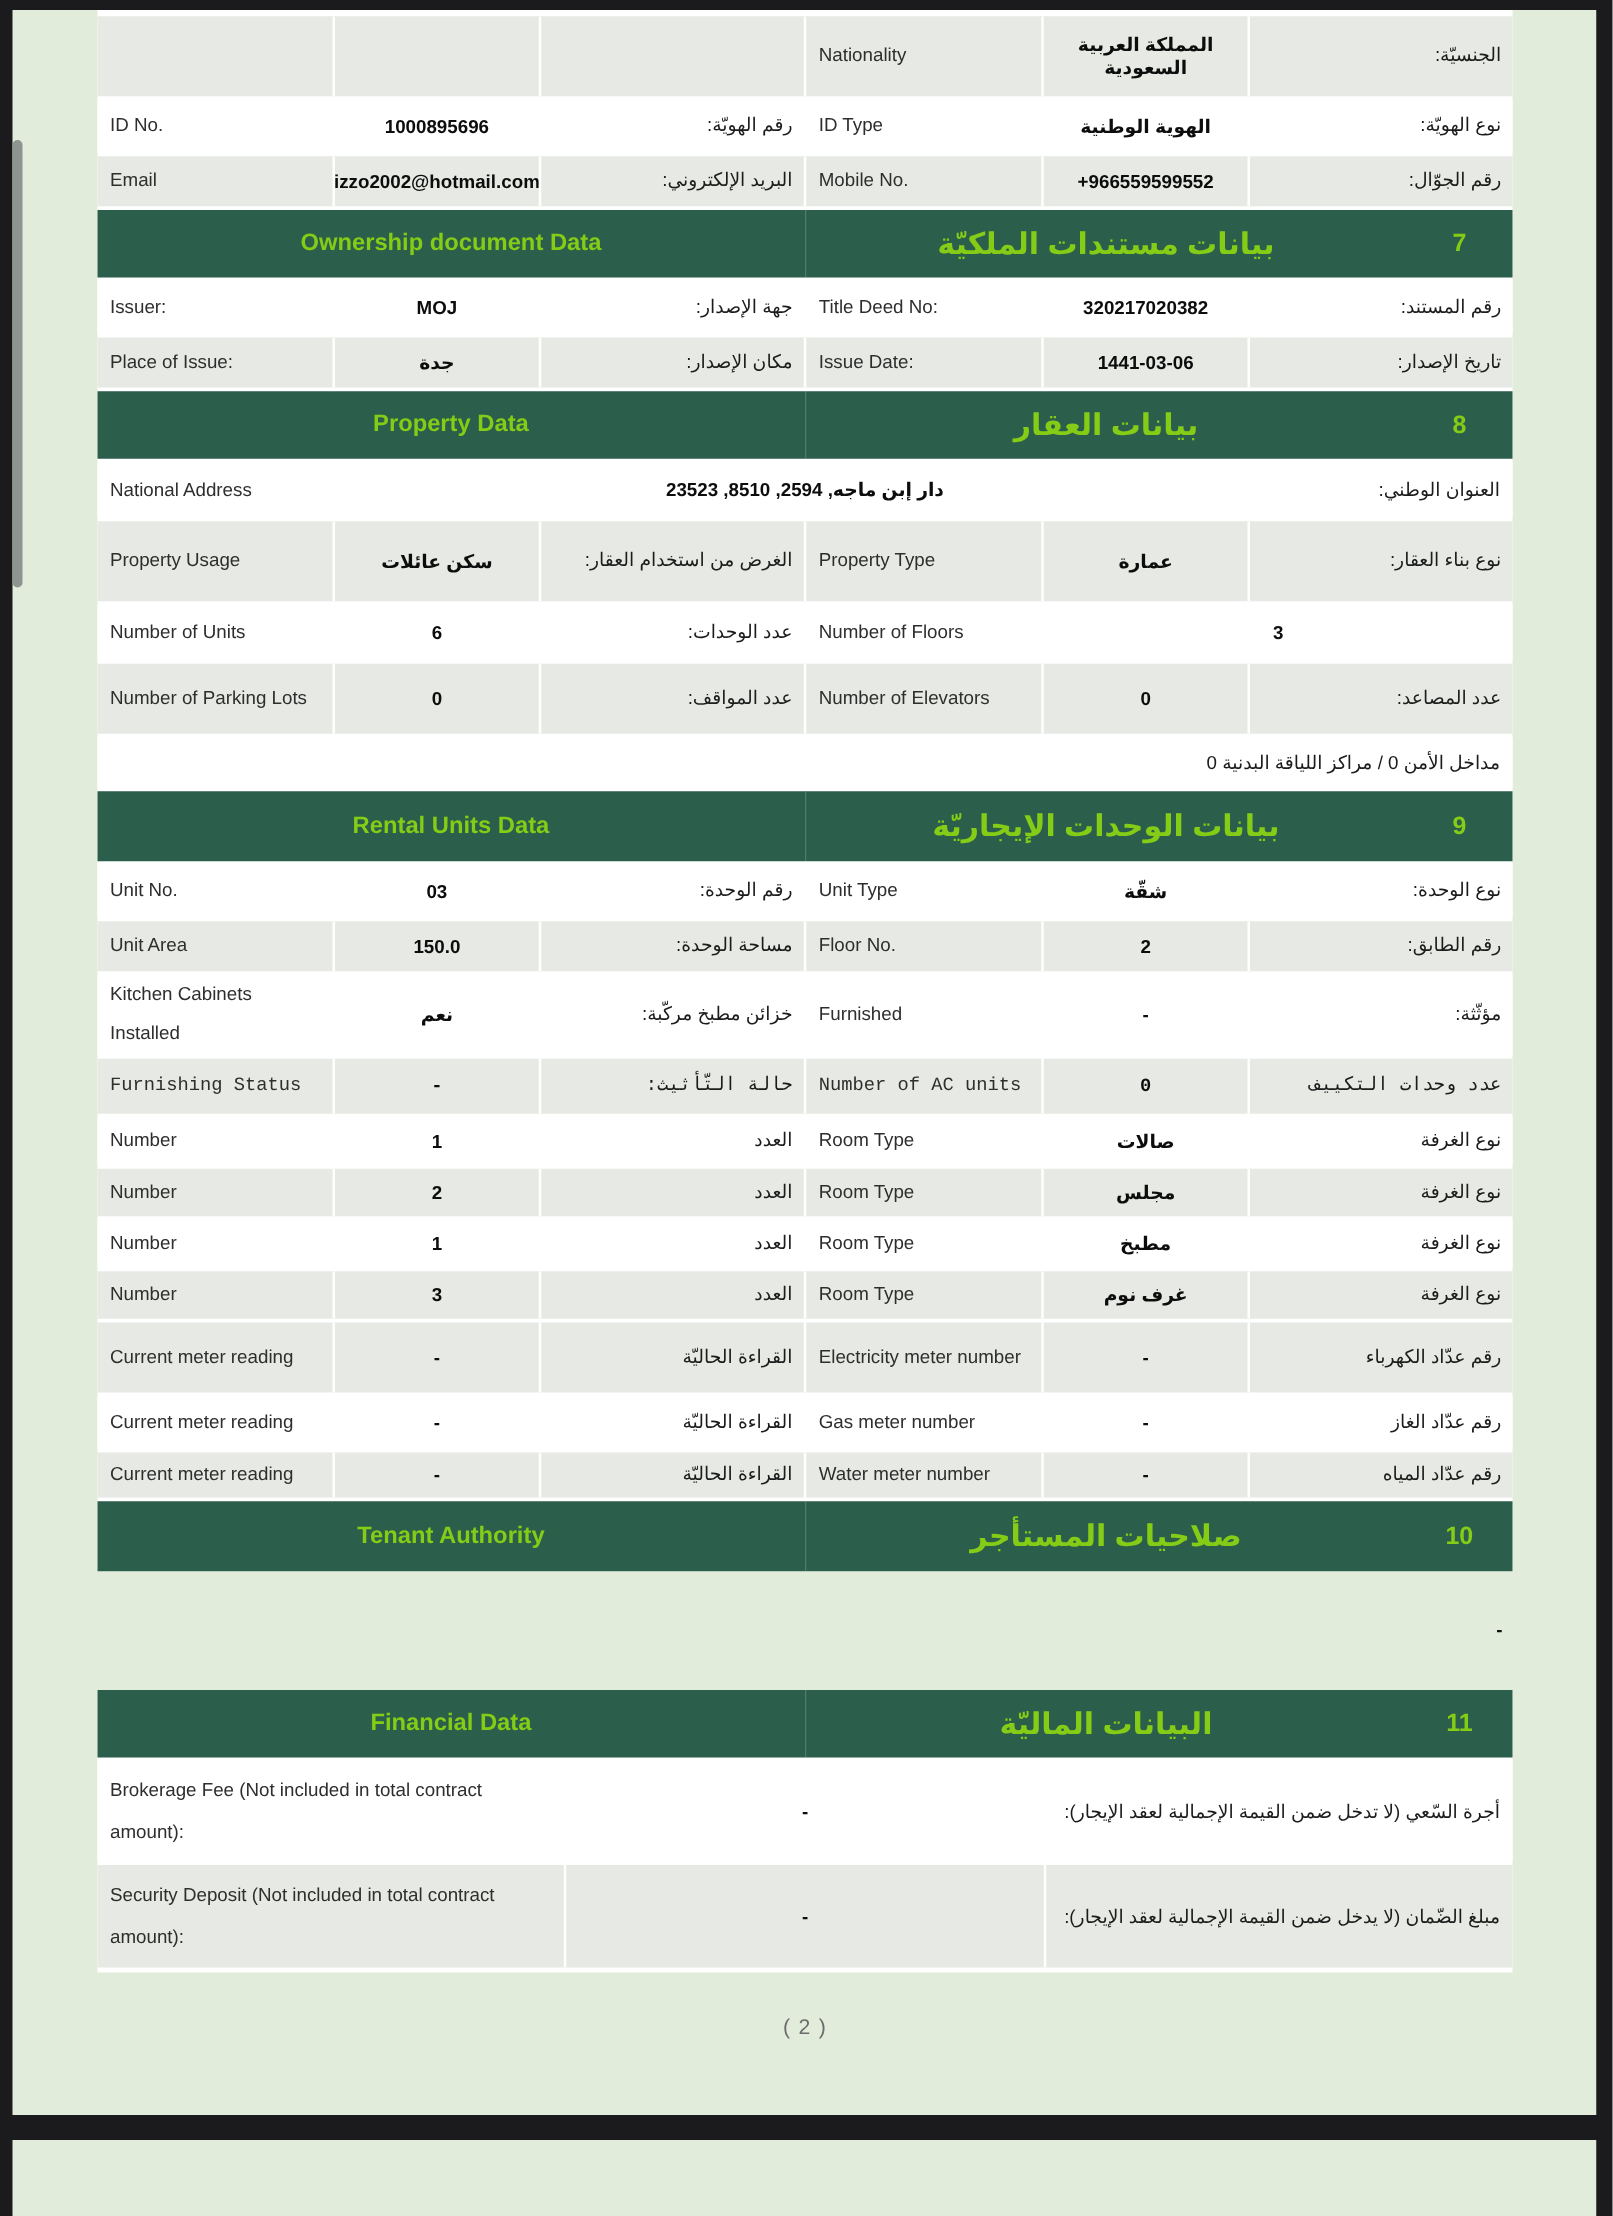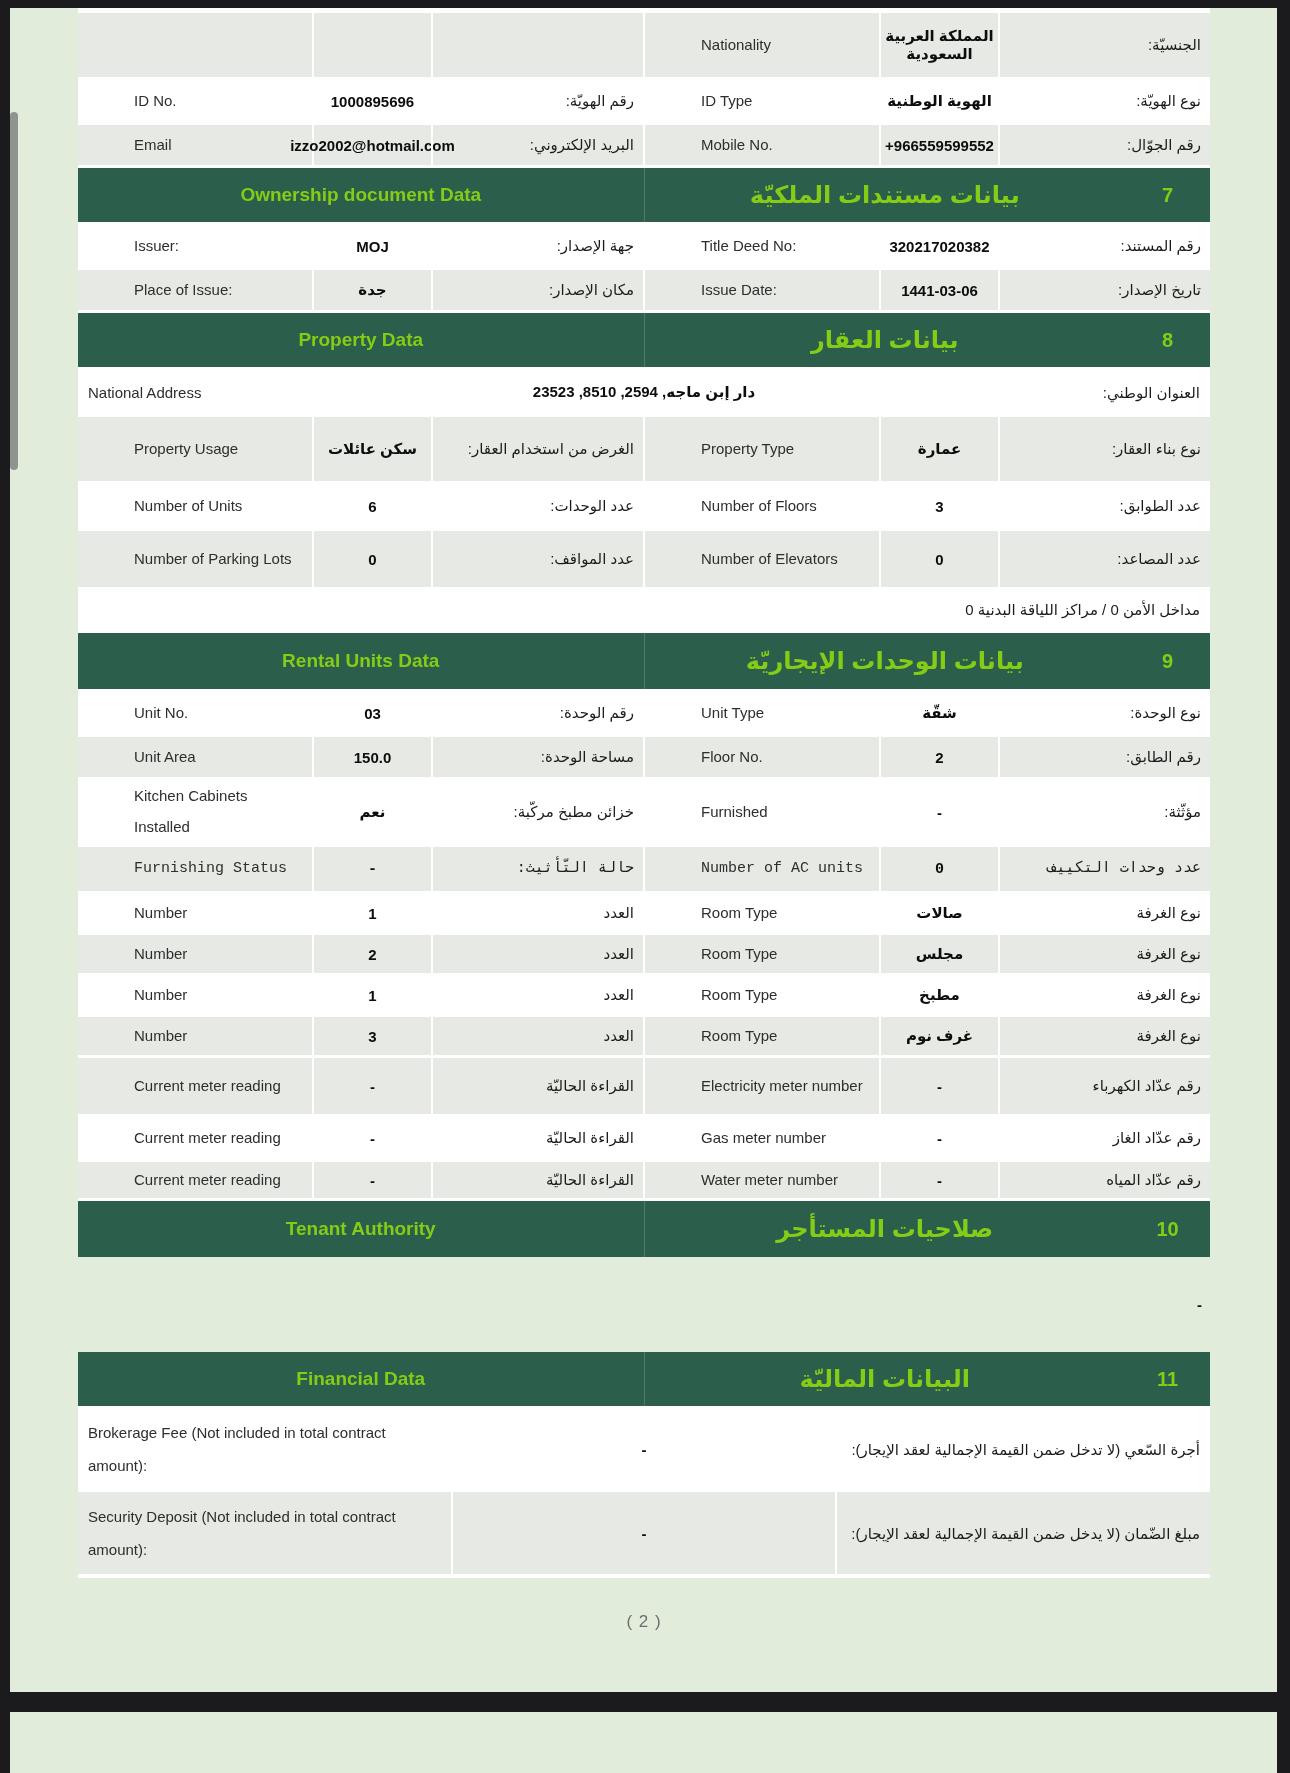--- a/index.html
+++ b/index.html
@@ -31,21 +31,21 @@
     font-size:15px;color:#222;
   }
   .row:last-child{margin-bottom:0;}
   .bg-white{background:#ffffff;}
   .bg-gray{background:#e7eae4;}
   .half{flex:1 1 0;display:flex;align-items:stretch;min-width:0;}
   .rhalf{border-left:2px solid #ffffff;}
   .cell{display:flex;align-items:center;min-width:0;}
   .half .cell + .cell{border-left:2px solid #ffffff;}
   .row > .cell + .cell{border-left:2px solid #ffffff;}
-  .cell-en{width:172px;padding:2px 6px 2px 10px;color:#2e2e2e;line-height:2.05;margin-left:46px;}
+  .cell-en{width:172px;padding:2px 6px 2px 10px;color:#2e2e2e;line-height:2.05;}
   .cell-val{flex:1;justify-content:center;text-align:center;font-weight:700;color:#0d0d0d;padding:2px 4px;}
   .cell-ar{width:195px;direction:rtl;justify-content:flex-start;text-align:right;padding:2px 9px 2px 6px;color:#1c1c1c;line-height:1.9;}
   .f-en{width:355px;padding:2px 8px 2px 10px;color:#2e2e2e;line-height:2.2;}
   .f-ar{width:355px;direction:rtl;justify-content:flex-start;text-align:right;padding:2px 10px 2px 8px;color:#1c1c1c;line-height:2.2;}
   .note-ar{flex:1;direction:rtl;justify-content:flex-start;text-align:left;padding:2px 10px;color:#1c1c1c;}
   .sec-header{background:#2c5e4c;color:#84cc16;}
   .sh-left{flex:1 1 0;display:flex;align-items:center;justify-content:center;font-weight:700;font-size:19px;}
   .sh-right{flex:1 1 0;display:flex;align-items:stretch;border-left:1px solid rgba(255,255,255,0.18);}
   .sh-ar{flex:1;display:flex;align-items:center;justify-content:center;direction:rtl;font-weight:700;font-size:24px;}
   .sh-num{width:85px;display:flex;align-items:center;justify-content:center;font-weight:700;font-size:20px;}
@@ -156,21 +156,20 @@
         </div>
         <div class="row bg-white" style="height: 44px;">
           <div class="half">
             <div class="cell cell-en" dir="ltr">Number of Units</div>
             <div class="cell cell-val" dir="auto">6</div>
             <div class="cell cell-ar" dir="rtl">عدد الوحدات:</div>
           </div>
           <div class="half rhalf">
             <div class="cell cell-en" dir="ltr">Number of Floors</div>
             <div class="cell cell-val" dir="auto">3</div>
-            <div class="cell cell-ar" dir="rtl">عدد الطوابق:</div>
           </div>
         </div>
         <div class="row bg-gray" style="height: 56px;">
           <div class="half">
             <div class="cell cell-en" dir="ltr">Number of Parking Lots</div>
             <div class="cell cell-val" dir="auto">0</div>
             <div class="cell cell-ar" dir="rtl">عدد المواقف:</div>
           </div>
           <div class="half rhalf">
             <div class="cell cell-en" dir="ltr">Number of Elevators</div>

